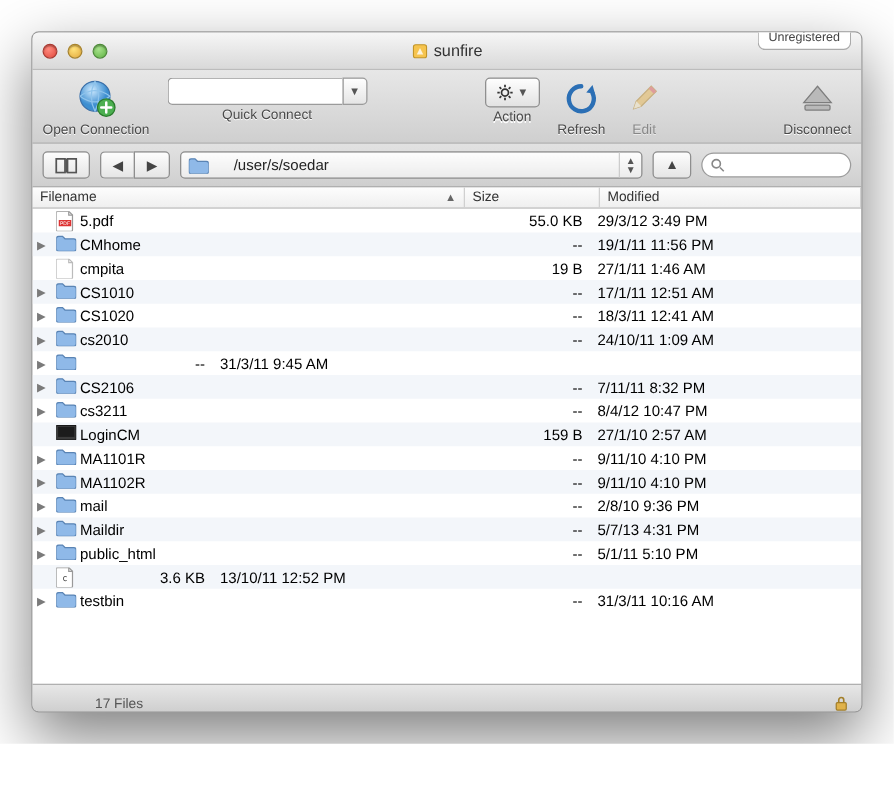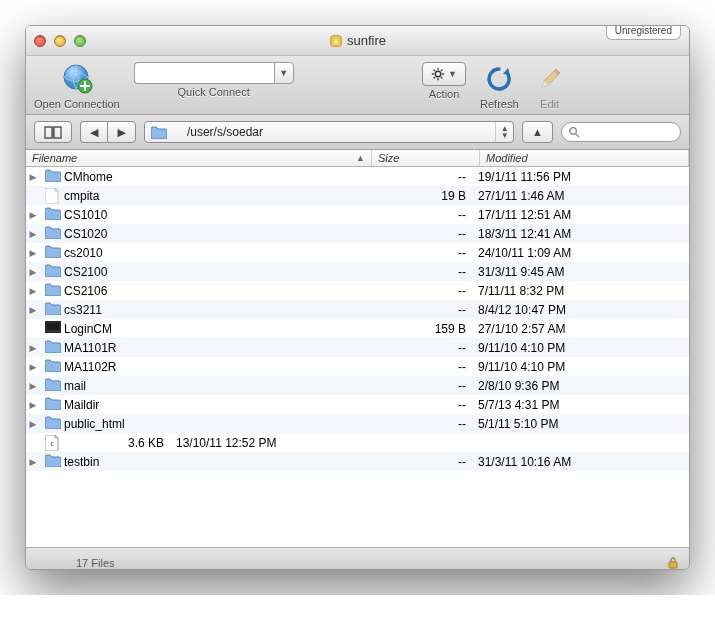--- a/index.html
+++ b/index.html
@@ -103,21 +103,21 @@
   .search {
     height: 20px; width: 120px; border: 1px solid #9b9b9b; border-radius: 10px;
     background:#fff; display:flex; align-items:center; padding:0 6px; gap:4px;
   }
   .search input { border:none; outline:none; width:100%; font-size:11px;}
 
   .list-header {
     display:flex; height: 17px;
     background: linear-gradient(#fdfdfd,#efefef);
     border-bottom: 1px solid #b5b5b5;
-    font-size: 11px; color:#333;font-style:italic;
+    font-size: 11px; color:#333;
   }
   .col-h { border-right: 1px solid #d0d0d0; display:flex; align-items:center; padding:0 6px;}
   .col-name { flex: 0 0 346px; }
   .col-size { flex: 0 0 108px; justify-content:flex-end;}
   .col-mod  { flex: 1; }
   .sort-ind { margin-left:auto; font-size:9px; color:#666;}
 
   .file-list { background:#fff; height: 380px; overflow:auto;}
   .row { display:flex; align-items:center; height: 19px; padding-right:6px;}
   .row:nth-child(even){ background:#f3f6fa;}
@@ -229,20 +229,29 @@
           <path d="M6 22 L8 16 L20 4 L24 8 L12 20 Z" fill="#e6b85c" stroke="#b58a32"></path>
           <path d="M6 22 L8 16 L12 20 Z" fill="#f3e6c4"></path>
           <path d="M20 4 L24 8 L22 10 L18 6 Z" fill="#d66"></path>
         </svg>
       </div>
       <span class="tb-label">Edit</span>
     </div>
 
     <div class="flex-spacer"></div>
 
+    <div class="tb-item">
+      <div class="tb-icon">
+        <svg width="30" height="30" viewBox="0 0 30 30">
+          <path d="M15 5 L26 18 L4 18 Z" fill="#b9b9b9" stroke="#7d7d7d"></path>
+          <rect x="5" y="20" width="20" height="4" rx="1" fill="#b9b9b9" stroke="#7d7d7d"></rect>
+        </svg>
+      </div>
+      <span class="tb-label">Disconnect</span>
+    </div>
   </div>
 
   <div class="locbar">
     <div class="loc-btn">
       <span>
         <svg width="18" height="13" viewBox="0 0 18 13">
             <path d="M1 1 h7 v11 h-7 z M10 1 h7 v11 h-7 z" fill="none" stroke="#555" stroke-width="1.4"></path>
             <line x1="9" y1="1" x2="9" y2="12" stroke="#555" stroke-width="1.4"></line>
           </svg>
       </span>
@@ -289,20 +298,35 @@
     <div class="col-h col-size" style="justify-content:flex-start;">
       <span>Size</span>
     </div>
     <div class="col-h col-mod">
       <span>Modified</span>
     </div>
   </div>
 
   <div class="file-list" id="file-list">
       <div class="row">
+        <div class="expander"></div>
+        <div class="indent0"></div>
+        <div class="ficon">
+          <svg width="14" height="16" viewBox="0 0 14 16">
+            <path d="M1 0 h9 l3 3 v12 q0 1 -1 1 h-11 q-1 0 -1 -1 v-14 q0 -1 1 -1z" fill="#fff" stroke="#999"></path>
+            <path d="M10 0 v3 h3" fill="none" stroke="#999"></path>
+            <rect x="2" y="7" width="10" height="5" fill="#d33"></rect>
+            <text x="7" y="11" font-size="4" fill="#fff" text-anchor="middle" font-family="sans-serif">PDF</text>
+          </svg>
+        </div>
+        <div class="fname">5.pdf</div>
+        <div class="fsize">55.0 KB</div>
+        <div class="fmod">29/3/12 3:49 PM</div>
+      </div>
+      <div class="row">
         <div class="expander">▶</div>
         <div class="indent0"></div>
         <div class="ficon">
           <svg width="16" height="13" viewBox="0 0 16 13">
             <path d="M0 3 q0 -2 2 -2 h3 l2 2 h7 q2 0 2 2 v6 q0 2 -2 2 h-12 q-2 0 -2 -2 z" fill="#8fb9e8" stroke="#5a84b4"></path>
           </svg>
         </div>
         <div class="fname">CMhome</div>
         <div class="fsize">--</div>
         <div class="fmod">19/1/11 11:56 PM</div>
@@ -357,21 +381,20 @@
         <div class="fmod">24/10/11 1:09 AM</div>
       </div>
       <div class="row">
         <div class="expander">▶</div>
         <div class="indent0"></div>
         <div class="ficon">
           <svg width="16" height="13" viewBox="0 0 16 13">
             <path d="M0 3 q0 -2 2 -2 h3 l2 2 h7 q2 0 2 2 v6 q0 2 -2 2 h-12 q-2 0 -2 -2 z" fill="#8fb9e8" stroke="#5a84b4"></path>
           </svg>
         </div>
-        <div class="fname">CS2100</div>
         <div class="fsize">--</div>
         <div class="fmod">31/3/11 9:45 AM</div>
       </div>
       <div class="row">
         <div class="expander">▶</div>
         <div class="indent0"></div>
         <div class="ficon">
           <svg width="16" height="13" viewBox="0 0 16 13">
             <path d="M0 3 q0 -2 2 -2 h3 l2 2 h7 q2 0 2 2 v6 q0 2 -2 2 h-12 q-2 0 -2 -2 z" fill="#8fb9e8" stroke="#5a84b4"></path>
           </svg>

